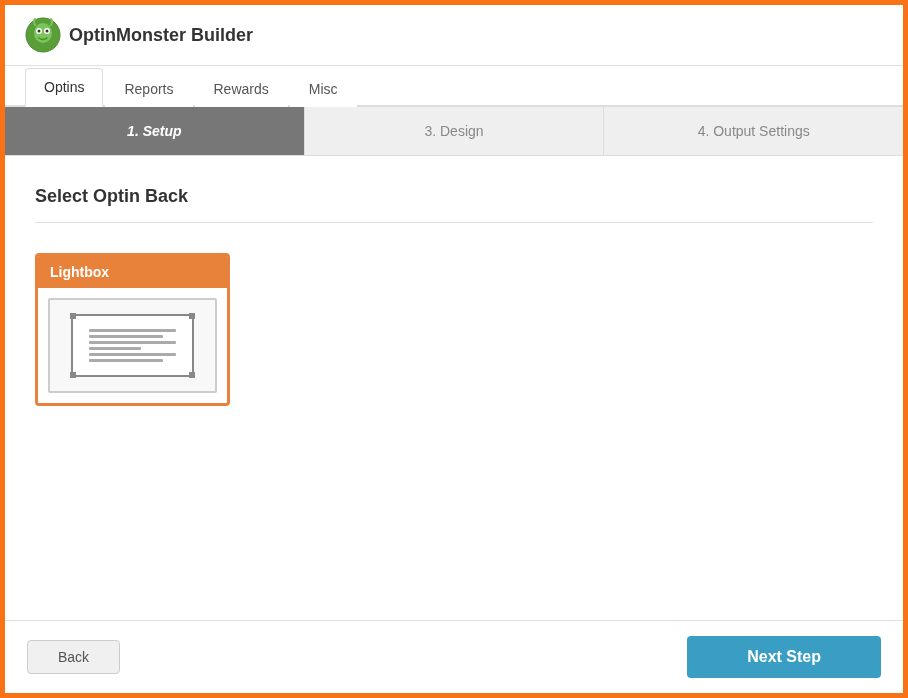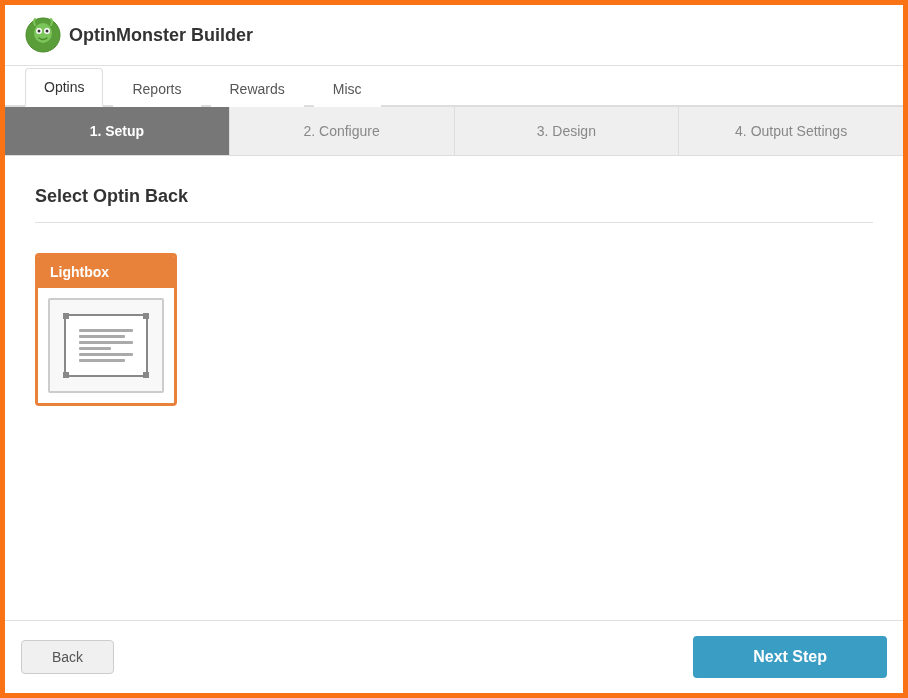--- a/index.html
+++ b/index.html
@@ -40,21 +40,20 @@
       font-weight: 700;
       color: #333;
     }
     
     .top-tabs {
       display: flex;
       align-items: flex-end;
       padding: 0 20px;
       border-bottom: 2px solid #ddd;
       background: #fff;
-      gap: 8px;
     }
     .top-tab {
       padding: 10px 18px;
       font-size: 14px;
       color: #555;
       cursor: pointer;
       border: 1px solid transparent;
       border-bottom: none;
       margin-right: 2px;
       border-radius: 4px 4px 0 0;
@@ -86,20 +85,21 @@
       border-right: 1px solid #ddd;
       background: #efefef;
     }
     .step-tab:last-child {
       border-right: none;
     }
     .step-tab.active {
       background: #777;
       color: #fff;
       font-weight: 600;
+      font-style: italic;
     }
     
     .main-content {
       flex: 1;
       padding: 30px 30px 20px;
       background: #fff;
       overflow-y: auto;
     }
     .section-title {
       font-size: 18px;
@@ -110,21 +110,21 @@
       border-bottom: 1px solid #e0e0e0;
     }
     
     .optin-cards {
       display: flex;
       gap: 16px;
       flex-wrap: wrap;
       padding: 10px 0;
     }
     .optin-card {
-      width: 142px;
+      width: 195px;
       border: 3px solid #e8823a;
       border-radius: 4px;
       cursor: pointer;
       overflow: hidden;
       background: #fff;
     }
     .optin-card.selected {
       border-color: #e8823a;
     }
     .optin-card-header {
@@ -191,21 +191,21 @@
       border-radius: 1px;
     }
     .preview-line.short { width: 60%; }
     .preview-line.medium { width: 85%; }
     .preview-line.full { width: 100%; }
     
     .footer {
       display: flex;
       justify-content: space-between;
       align-items: center;
-      padding: 15px 16px;
+      padding: 15px 22px;
       border-top: 1px solid #e0e0e0;
       background: #fff;
     }
     .btn-back {
       padding: 8px 30px;
       background: #f0f0f0;
       border: 1px solid #ccc;
       border-radius: 4px;
       font-size: 14px;
       color: #555;
@@ -246,21 +246,20 @@
 
   <div class="top-tabs">
     <div class="top-tab active">Optins</div>
     <div class="top-tab">Reports</div>
     <div class="top-tab">Rewards</div>
     <div class="top-tab">Misc</div>
   </div>
 
   <div class="step-tabs">
     <div class="step-tab active">1. Setup</div>
-    <div class="step-tab">2. Configure</div>
     <div class="step-tab">3. Design</div>
     <div class="step-tab">4. Output Settings</div>
   </div>
 
   <div class="main-content" style="position:relative;">
 
     <div class="section-title">Select Optin Back</div>
 
     <div class="optin-cards">
 

